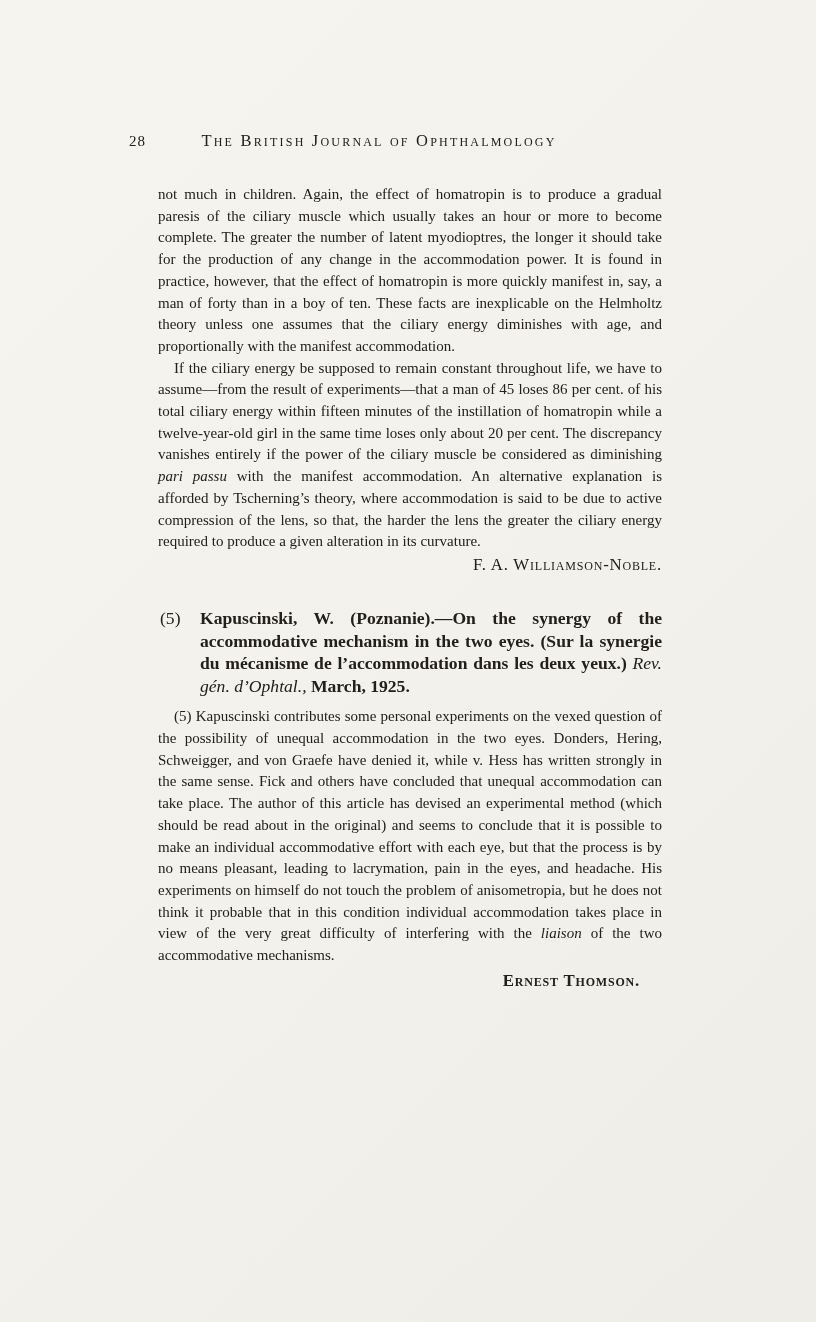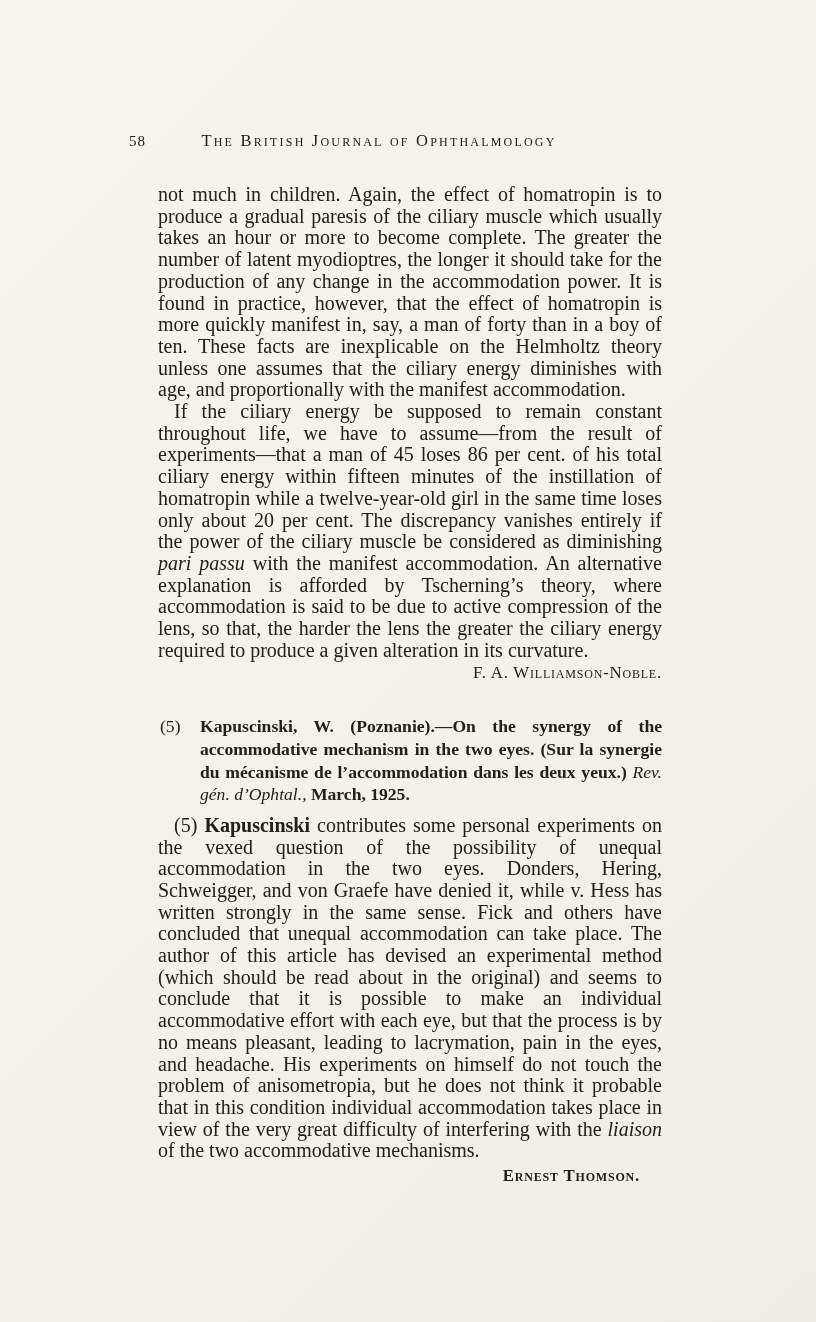--- a/index.html
+++ b/index.html
@@ -28,27 +28,27 @@
   }
   .journal-title {
     text-align: center;
     padding-right: 62px;
     font-variant: small-caps;
     font-size: 16.5px;
     letter-spacing: 2.2px;
     white-space: nowrap;
   }
   .body-para {
-    font-size: 20px;
+    font-size: 15px;
     line-height: 21.7px;
     text-align: justify;
   }
   .indented { text-indent: 16px; }
   .italic { font-style: italic; }
-  .bold { font-weight: bold; }
+  .bold { font-weight: normal; }
   .signature {
     text-align: right;
     font-variant: small-caps;
     font-size: 16.8px;
     letter-spacing: 0.8px;
     margin-top: 2px;
   }
   .signature2 { padding-right: 22px; margin-top: 4px; font-weight: bold; }
   .entry-section { margin-top: 32px; }
   .entry-heading {
@@ -64,21 +64,21 @@
   .entry-ref-italic { font-style: italic; font-weight: normal; }
   .entry-ref-rest { font-weight: bold; }
 </style>
 </head>
 <body>
 
 <div class="scan">
   <div class="content">
 
     <header class="running-head">
-      <span class="page-num">58</span>
+      <span class="page-num">28</span>
       <div class="journal-title">The British Journal of Ophthalmology</div>
     </header>
 
     <section>
       <p class="body-para">not much in children.  Again, the effect of homatropin is to produce a gradual paresis of the ciliary muscle which usually takes an hour or more to become complete.  The greater the number of latent myodioptres, the longer it should take for the production of any change in the accommodation power.  It is found in practice, however, that the effect of homatropin is more quickly manifest in, say, a man of forty than in a boy of ten.  These facts are inexplicable on the Helmholtz theory unless one assumes that the ciliary energy diminishes with age, and proportionally with the manifest accommodation.</p>
       <p class="body-para indented"><span>If the ciliary energy be supposed to remain constant throughout life, we have to assume—from the result of experiments—that a man of 45 loses 86 per cent. of his total ciliary energy within fifteen minutes of the instillation of homatropin while a twelve-year-old girl in the same time loses only about 20 per cent.  The discrepancy vanishes entirely if the power of the ciliary muscle be considered as diminishing </span><span class="italic">pari passu</span><span> with the manifest accommodation.  An alternative explanation is afforded by Tscherning’s theory, where accommodation is said to be due to active compression of the lens, so that, the harder the lens the greater the ciliary energy required to produce a given alteration in its curvature.</span></p>
       <p class="signature">F. A. Williamson-Noble.</p>
     </section>
 
     <section class="entry-section">

